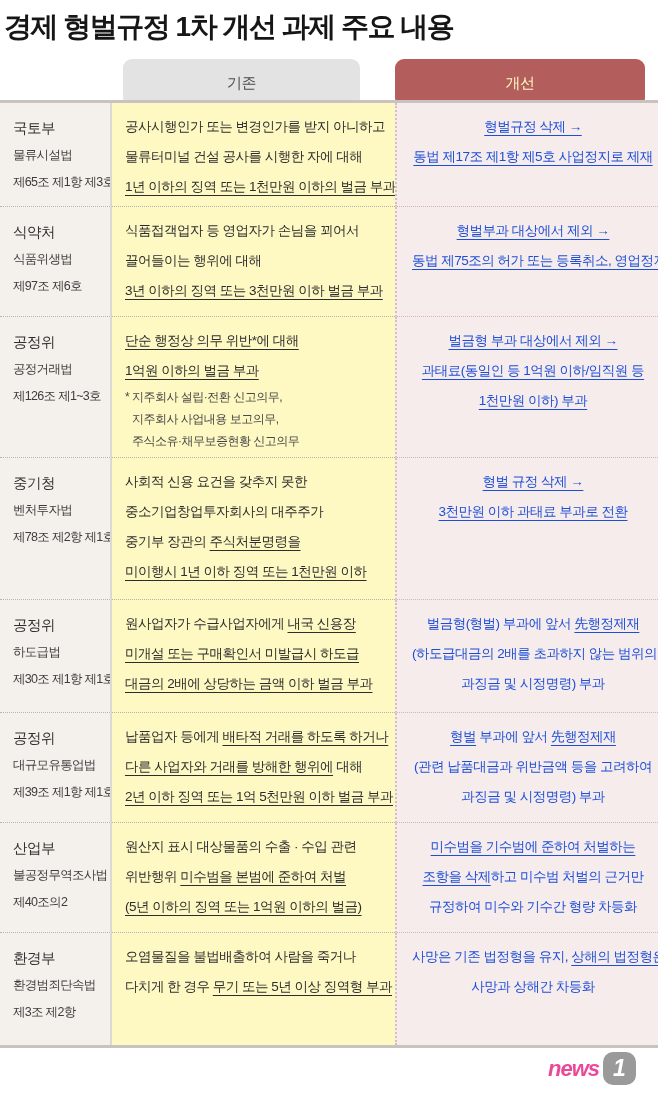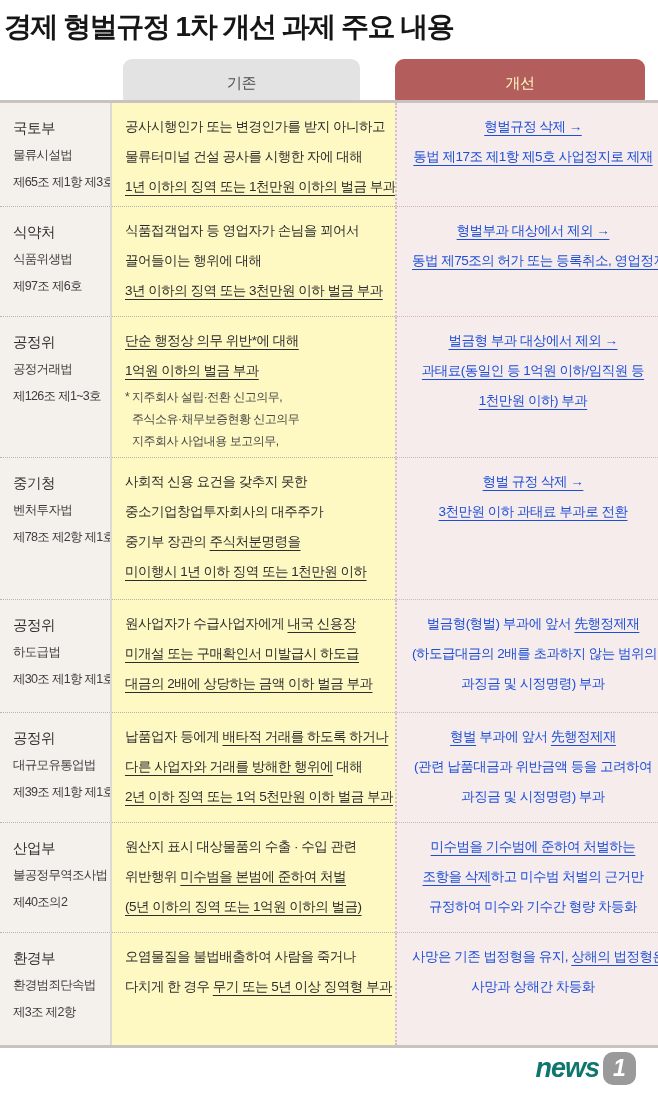--- a/index.html
+++ b/index.html
@@ -26,21 +26,21 @@
   .r1{min-height:101px}.r2{min-height:110px}.r3{min-height:141px}.r4{min-height:142px}
   .r5{min-height:113px}.r6{min-height:110px}.r7{min-height:110px}.r8{min-height:112px}
   .ministry{font-size:14.5px;line-height:27px;color:#303030;letter-spacing:-0.5px;white-space:nowrap;}
   .law{font-size:12.5px;line-height:27px;color:#3d3d3d;letter-spacing:-0.7px;white-space:nowrap;}
   .line{font-size:13.5px;line-height:30px;color:#2d2d2d;letter-spacing:-0.5px;white-space:nowrap;}
   .cell-right .line{color:#1d4ed8;text-align:center;}
   .line .u{text-decoration:underline;text-underline-offset:4px;text-decoration-thickness:1px;}
   .line.small{font-size:12px;line-height:22px;color:#474747;}
   .line.small.indent{padding-left:7px;}
   .logo{position:absolute;top:1052px;right:22px;display:flex;align-items:center;}
-  .logo-text{font-style:italic;font-weight:700;font-size:27px;color:#0f766e;letter-spacing:-1px;text-align:center;}
+  .logo-text{font-style:italic;font-weight:700;font-size:22px;color:#ec4899;letter-spacing:-1px;text-align:center;}
   .logo-badge{width:33px;height:33px;margin-left:4px;background:#9a9a9a;border-radius:10px;
               display:flex;align-items:center;justify-content:center;}
   .logo-badge span{color:#ffffff;font-weight:700;font-style:italic;font-size:23px;}
 </style>
 </head>
 <body>
 
 <div>
   <h1 class="title">경제 형벌규정 1차 개선 과제 주요 내용</h1>
 
@@ -85,22 +85,22 @@
       <div class="row r3">
         <div class="cell cell-left">
           <div class="ministry">공정위</div>
           <div class="law">공정거래법</div>
           <div class="law">제126조 제1~3호</div>
         </div>
         <div class="cell cell-mid">
           <div class="line"><span class="u">단순 행정상 의무 위반*에 대해</span></div>
           <div class="line"><span class="u">1억원 이하의 벌금 부과</span></div>
           <div class="line small"><span>* 지주회사 설립·전환 신고의무,</span></div>
+          <div class="line small indent"><span>지주회사 사업내용 보고의무,</span></div>
           <div class="line small indent"><span>주식소유·채무보증현황 신고의무</span></div>
-          <div class="line small indent"><span>지주회사 사업내용 보고의무,</span></div>
         </div>
         <div class="cell cell-right">
           <div class="line"><span class="u">벌금형 부과 대상에서 제외 →</span></div>
           <div class="line"><span class="u">과태료(동일인 등 1억원 이하/임직원 등</span></div>
           <div class="line"><span class="u">1천만원 이하) 부과</span></div>
         </div>
       </div>
       <div class="row r4">
         <div class="cell cell-left">
           <div class="ministry">중기청</div>

